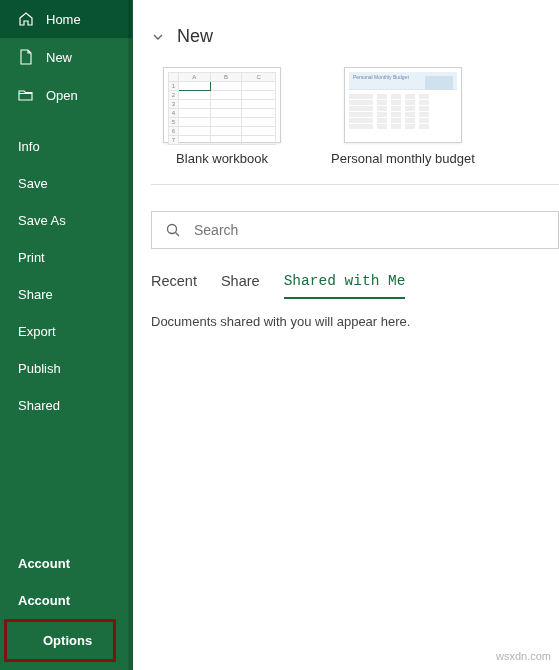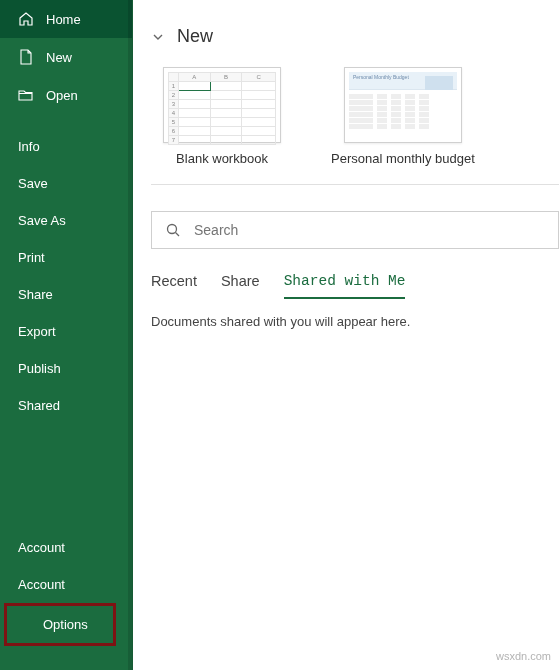--- a/index.html
+++ b/index.html
@@ -4,21 +4,21 @@
 <style>
 * { margin: 0; padding: 0; box-sizing: border-box; font-family: "Segoe UI", Arial, sans-serif; }
 body { width: 559px; height: 670px; overflow: hidden; display: flex; background: #fff; position: relative; }
 .sidebar { width: 133px; background: #1b6c3f; height: 670px; color: #fff; position: relative; flex-shrink: 0; border-right: 1px solid #165a34; }
 .scrollbar { position: absolute; right: 0; top: 0; width: 4px; height: 670px; background: rgba(0,0,0,0.12); }
 .sb-item { display: flex; align-items: center; padding: 11px 18px; font-size: 13px; cursor: pointer; gap: 12px; }
 .sb-item.indent { }
 .sb-item.active { background: #0a5331; }
 .sb-icon { width: 16px; height: 16px; display: flex; align-items: center; justify-content: center; }
 .sb-spacer { height: 14px; }
-.sb-bottom { position: absolute; bottom: 20px; left: 0; right: 0; }
+.sb-bottom { position: absolute; bottom: 4px; left: 0; right: 0; font-weight: bold; }
 .options-highlight { border: 3px solid #7d1313; margin: 0 16px 4px 4px; }
 .options-highlight .sb-item { padding: 11px 14px 11px 36px; }
 .main { flex: 1; background: #fff; height: 670px; padding: 0; overflow: hidden; }
 .section-header { display: flex; align-items: center; gap: 12px; padding: 26px 0 20px 18px; }
 .section-title { font-size: 18px; color: #333; }
 .chevron { width: 14px; height: 14px; display: flex; align-items: center; justify-content: center; }
 .templates { display: flex; gap: 50px; padding-left: 30px; padding-bottom: 18px; }
 .tmpl { display: flex; flex-direction: column; align-items: center; gap: 8px; cursor: pointer; }
 .tmpl-thumb { width: 118px; height: 76px; border: 1px solid #d0d0d0; background: #fff; box-shadow: 0 1px 2px rgba(0,0,0,0.08); padding: 4px; font-size: 7px; color: #666; }
 .tmpl-label { font-size: 13px; color: #333; text-align: center; }

